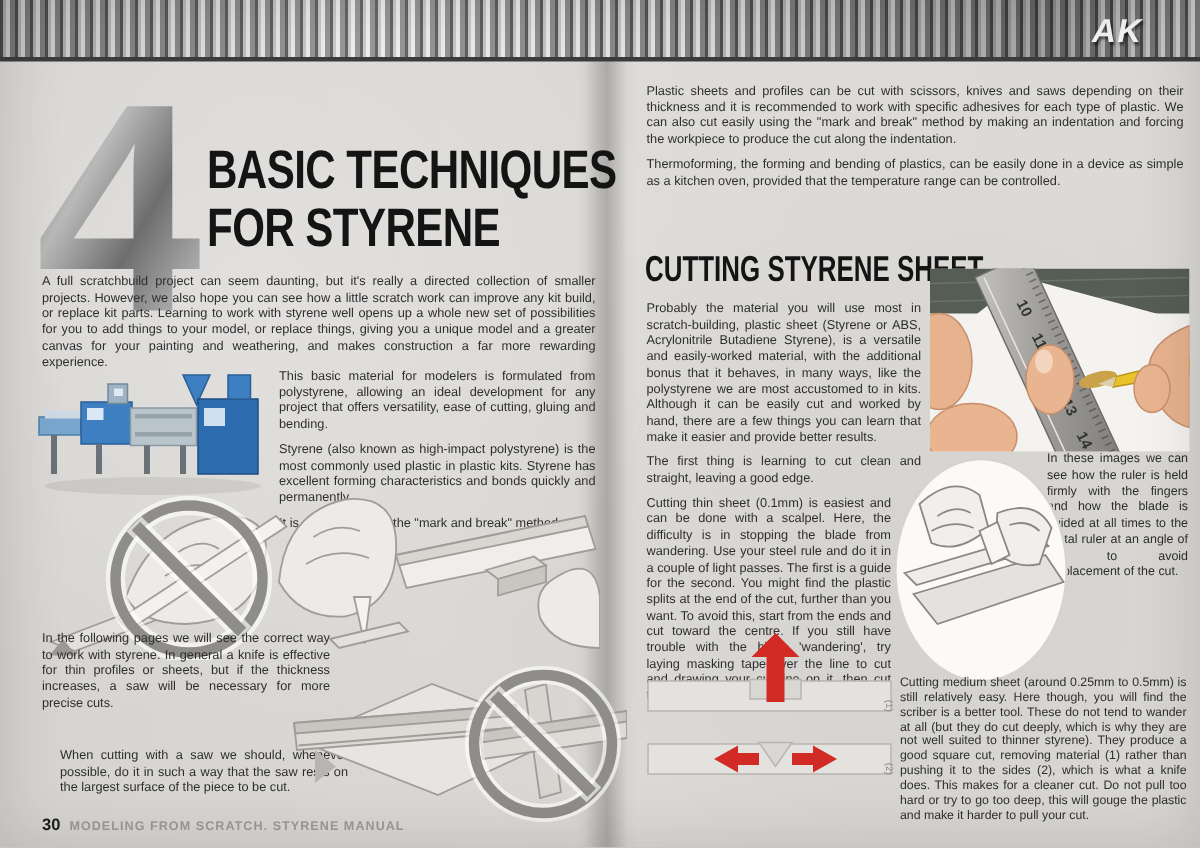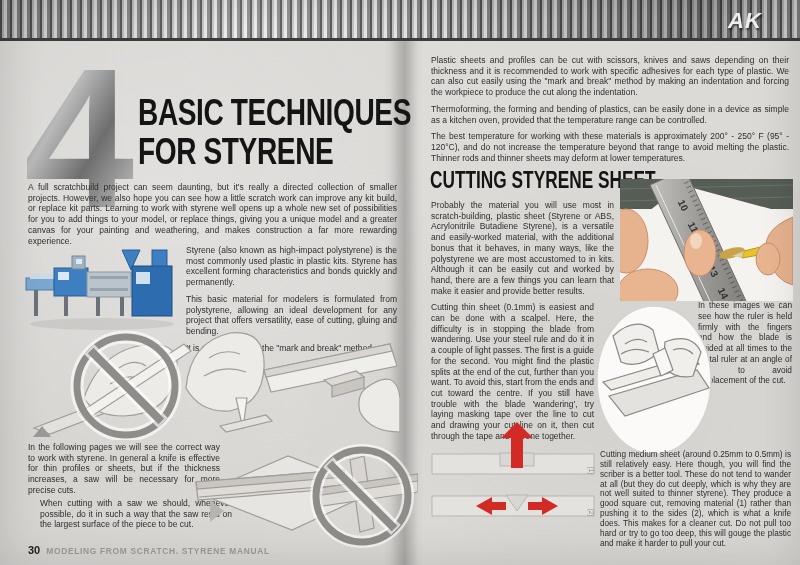--- a/index.html
+++ b/index.html
@@ -87,22 +87,22 @@
     <rect x="108" y="24" width="40" height="50" fill="#2e6cb0" stroke="#1d4d84" stroke-width="1"></rect>
     <rect x="112" y="30" width="14" height="12" fill="#cfe0ef"></rect>
     <rect x="128" y="8" width="15" height="16" fill="#3d7fc0" stroke="#2a5f96" stroke-width="1"></rect>
     <rect x="10" y="48" width="4" height="26" fill="#6a7178"></rect>
     <rect x="40" y="54" width="4" height="20" fill="#6a7178"></rect>
     <rect x="72" y="55" width="4" height="19" fill="#6a7178"></rect>
     <rect x="96" y="55" width="4" height="19" fill="#6a7178"></rect>
   </svg>
 
   <div class="abs bt" style="left:186px;top:245px;width:211px;">
+    <p>This basic material for modelers is formulated from polystyrene, allowing an ideal development for any project that offers versatility, ease of cutting, gluing and bending.</p>
     <p>Styrene (also known as high-impact polystyrene) is the most commonly used plastic in plastic kits. Styrene has excellent forming characteristics and bonds quickly and permanently.</p>
-    <p>This basic material for modelers is formulated from polystyrene, allowing an ideal development for any project that offers versatility, ease of cutting, gluing and bending.</p>
     <p>It is easily cut using the "mark and break" method.</p>
   </div>
 
   <svg class="abs" style="left:24px;top:328px;" width="376" height="112" viewBox="0 0 376 112">
     <g stroke="#a09d99" stroke-width="1.2">
       <polygon points="10,100 120,58 136,64 26,106" fill="#e3e1dd"></polygon>
       <path d="M60,70 Q78,18 130,16 Q162,18 150,55 Q140,86 100,88 Q70,88 60,70 Z" fill="#edebe7"></path>
       <path d="M95,40 Q110,30 122,38 M86,56 Q104,44 120,52" fill="none"></path>
       <polygon points="55,85 160,16 167,23 62,92" fill="#f3f1ee"></polygon>
     </g>
@@ -122,21 +122,21 @@
       <polygon points="240,42 366,16 373,38 247,64" fill="#f0eeea"></polygon>
       <polygon points="240,42 366,16 368,23 242,49" fill="#d9d6d2"></polygon>
       <polygon points="300,52 332,43 340,49 308,58" fill="#ddd9d5"></polygon>
       <polygon points="308,58 340,49 340,60 308,69" fill="#c9c6c2"></polygon>
       <path d="M342,60 Q372,38 376,70 L376,104 Q346,104 336,84 Q332,68 342,60 Z" fill="#edebe7"></path>
     </g>
   </svg>
 
   <div class="abs tri-up" style="left:33px;top:426px;"></div>
 
-  <div class="abs bt narrow" style="left:28px;top:442px;">In the following pages we will see the correct way to work with styrene. In general a knife is effective for thin profiles or sheets, but if the thickness increases, a saw will be necessary for more precise cuts.</div>
+  <div class="abs bt narrow" style="left:28px;top:420px;">In the following pages we will see the correct way to work with styrene. In general a knife is effective for thin profiles or sheets, but if the thickness increases, a saw will be necessary for more precise cuts.</div>
 
   <div class="abs bt narrow" style="left:28px;top:498px;margin-left:12px;">When cutting with a saw we should, whenever possible, do it in such a way that the saw rests on the largest surface of the piece to be cut.</div>
 
   <div class="abs tri-right" style="left:210px;top:500px;"></div>
 
   <svg class="abs" style="left:192px;top:432px;" width="226" height="128" viewBox="0 0 226 128">
     <g stroke="#a09d99" stroke-width="1.2">
       <polygon points="8,62 96,24 186,58 100,98" fill="#e7e5e1"></polygon>
       <polygon points="4,50 152,38 154,56 6,68" fill="#dedbd7"></polygon>
       <polygon points="4,50 152,38 153,45 5,57" fill="#c9c6c2"></polygon>
@@ -156,21 +156,20 @@
   </svg>
 
   <div class="footer-left abs">
     <span class="pg-num">30</span>
     <span class="book-title">MODELING FROM SCRATCH. STYRENE MANUAL</span>
   </div>
 
   <div class="abs bt" style="left:431px;top:55px;width:358px;">
     <p>Plastic sheets and profiles can be cut with scissors, knives and saws depending on their thickness and it is recommended to work with specific adhesives for each type of plastic. We can also cut easily using the "mark and break" method by making an indentation and forcing the workpiece to produce the cut along the indentation.</p>
     <p>Thermoforming, the forming and bending of plastics, can be easily done in a device as simple as a kitchen oven, provided that the temperature range can be controlled.</p>
-    <p>The best temperature for working with these materials is approximately 200° - 250° F (95° - 120°C), and do not increase the temperature beyond that range to avoid melting the plastic. Thinner rods and thinner sheets may deform at lower temperatures.</p>
   </div>
 
   <div class="abs h2" style="left:430px;top:166px;">CUTTING STYRENE SHEET</div>
 
   <svg class="abs" style="left:620px;top:179px;" width="173" height="122" viewBox="0 0 173 122">
     <defs>
       <linearGradient id="rg" x1="0" y1="0" x2="1" y2="0">
         <stop offset="0" stop-color="#c3c2bf"></stop>
           <stop offset=".5" stop-color="#9a9996"></stop>
           <stop offset="1" stop-color="#7e7d7a"></stop>
@@ -202,20 +201,21 @@
     <g>
       <polygon points="173,60 124,72 122,79 173,70" fill="#e8c227" stroke="#b8961d" stroke-width="1"></polygon>
       <polygon points="124,72 112,77 122,79" fill="#ddcda9"></polygon>
       <path d="M173,38 Q138,52 148,80 Q156,102 173,106 Z" fill="#e7b28e" stroke="#c98f6d" stroke-width="1"></path>
       <ellipse cx="148" cy="80" rx="12" ry="16" fill="#e9b490" stroke="#c98f6d" stroke-width="1"></ellipse>
     </g>
   </svg>
 
   <div class="abs bt" style="left:431px;top:200px;width:183px;">
     <p>Probably the material you will use most in scratch-building, plastic sheet (Styrene or ABS, Acrylonitrile Butadiene Styrene), is a versatile and easily-worked material, with the additional bonus that it behaves, in many ways, like the polystyrene we are most accustomed to in kits. Although it can be easily cut and worked by hand, there are a few things you can learn that make it easier and provide better results.</p>
+    <p>The first thing is learning to cut clean and straight, leaving a good edge.</p>
     <p style="width:163px;">Cutting thin sheet (0.1mm) is easiest and can be done with a scalpel. Here, the difficulty is in stopping the blade from wandering. Use your steel rule and do it in a couple of light passes. The first is a guide for the second. You might find the plastic splits at the end of the cut, further than you want. To avoid this, start from the ends and cut toward the centre. If you still have trouble with the blade 'wandering', try laying masking tape over the line to cut and drawing your cut line on it, then cut through the tape and styrene together.</p>
   </div>
 
   <div class="abs caption-right" style="left:698px;top:300px;">In these images we can see how the ruler is held firmly with the fingers and how the blade is guided at all times to the metal ruler at an angle of 45° to avoid displacement of the cut.</div>
 
   <svg class="abs" style="left:595px;top:304px;" width="118" height="152" viewBox="0 0 118 152">
     <ellipse cx="59" cy="76" rx="57" ry="74" fill="#fbfaf9" stroke="#d5d3cf" stroke-width="1.5"></ellipse>
     <g stroke="#8a8784" stroke-width="1.2" fill="#f1efec">
       <polygon points="14,92 102,66 114,84 30,112" fill="#e4e2de"></polygon>
       <polygon points="8,78 96,52 104,60 16,86" fill="#eeedea"></polygon>

